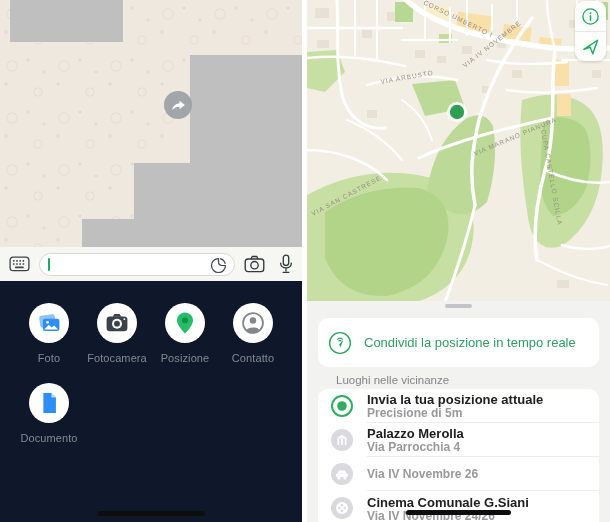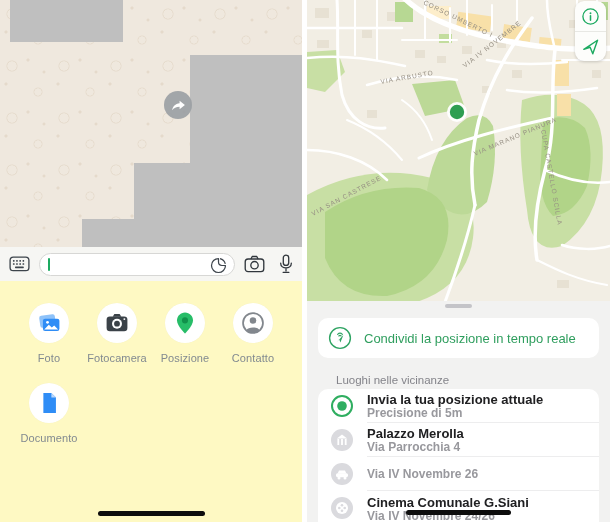--- a/index.html
+++ b/index.html
@@ -29,38 +29,38 @@
     display:flex;align-items:center;padding:0 9px;}
   .composer .grow{flex:1;margin:0 9px;position:relative;}
   .text-input{width:100%;height:23px;background:#fff;border:1px solid #d7d7d5;border-radius:12px;
     position:relative;}
   .caret{position:absolute;left:8px;top:4px;width:2px;height:13px;background:#1daa61;border-radius:1px;}
   .in-field-icon{position:absolute;right:7px;top:3px;}
   .bar-icon{display:flex;align-items:center;justify-content:center;}
   .bar-icon + .bar-icon{margin-left:14px;}
 
   
-  .attach-panel{position:absolute;left:0;top:281px;width:302px;height:241px;background:#fef9c3;}
+  .attach-panel{position:absolute;left:0;top:281px;width:302px;height:241px;background:#0f172a;}
   .attach-item{position:absolute;width:64px;text-align:center;}
   .attach-circle{width:40px;height:40px;border-radius:50%;background:#fff;margin:0 auto;
     display:flex;align-items:center;justify-content:center;box-shadow:0 0 1px rgba(0,0,0,.06);}
   .attach-label{margin-top:9px;font-size:11px;color:#828a90;letter-spacing:.1px;}
   .home-bar{position:absolute;background:#0d0d0d;border-radius:3px;}
 
   
   .map-wrap{position:absolute;left:0;top:0;width:303px;height:302px;}
   .map-btns{position:absolute;right:4px;top:1px;width:31px;border-radius:9px;background:#fdfdfb;
     box-shadow:0 1px 3px rgba(0,0,0,.18);overflow:hidden;}
   .map-btn{width:31px;height:30px;display:flex;align-items:center;justify-content:center;}
   .map-btn + .map-btn{border-top:1px solid #e8e8e4;}
 
   
   .sheet{position:absolute;left:0;top:301px;width:303px;height:221px;background:#f2f2f1;}
   .sheet-handle{position:absolute;left:138px;top:3px;width:27px;height:4px;border-radius:2px;background:#c4c4c8;}
-  .live-card{position:absolute;left:11px;top:17px;width:281px;height:40px;background:#fff;border-radius:10px;
+  .live-card{position:absolute;left:11px;top:17px;width:281px;height:49px;background:#fff;border-radius:10px;
     display:flex;align-items:center;padding:0 10px;}
   .live-label{margin-left:12px;font-size:13px;color:#2f9e5e;}
   .section-header{position:absolute;left:29px;top:73px;font-size:11.5px;color:#84848a;}
   .places-card{position:absolute;left:11px;top:88px;width:281px;height:133px;background:#fff;
     border-radius:10px 10px 0 0;overflow:hidden;}
   .place-row{position:relative;height:34px;display:flex;align-items:center;padding-left:12px;font-weight:bold;}
   .place-icn{width:24px;height:24px;flex:0 0 24px;}
   .place-txt{margin-left:13px;flex:1;height:100%;display:flex;flex-direction:column;justify-content:center;
     border-bottom:1px solid #ededee;}
   .place-row:last-child .place-txt{border-bottom:none;}

